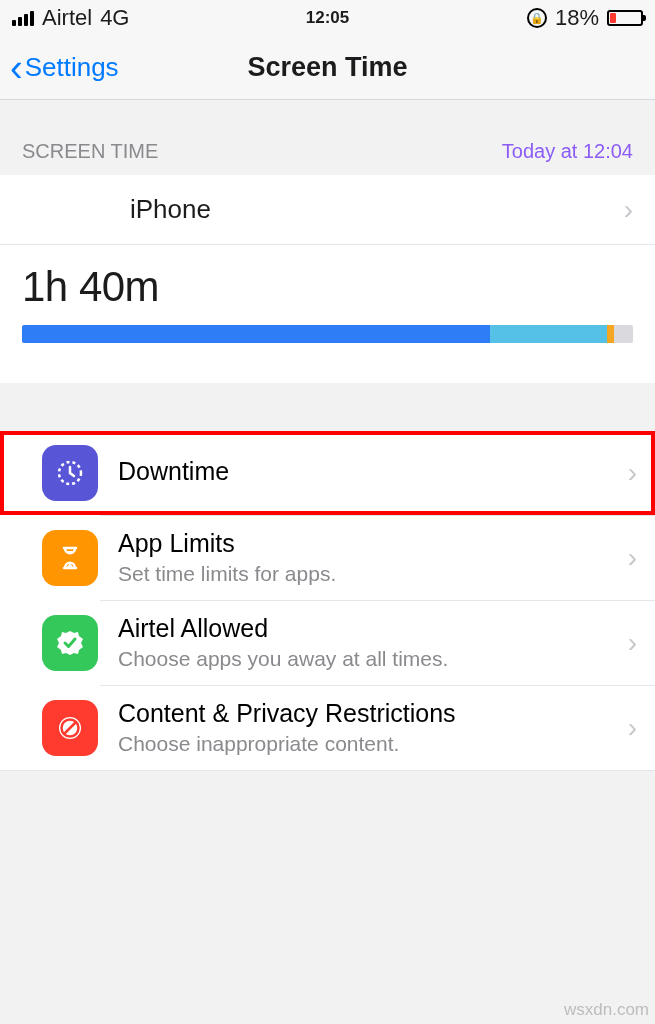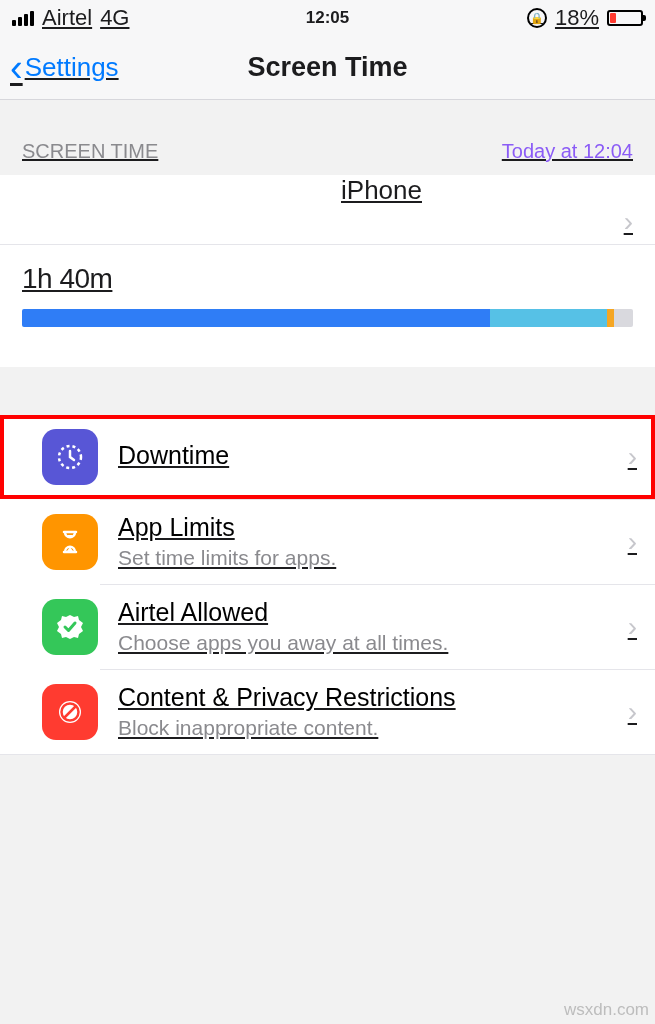--- a/index.html
+++ b/index.html
@@ -17,26 +17,26 @@
   .lock-rot { display: inline-flex; width: 20px; height: 20px; border: 2px solid #000; border-radius: 50%; align-items: center; justify-content: center; font-size: 11px; }
   
   .nav-header { position: relative; display:flex; align-items:center; height: 64px; background: #f7f7f8; border-bottom: 1px solid #d7d7dc; padding: 0 10px; }
   .back { display: flex; align-items: center; color: #007aff; font-size: 26px; gap: 2px; }
   .back-chevron { font-size: 38px; font-weight: 300; line-height: 0; }
   .nav-title { position:absolute; left:50%; transform:translateX(-50%); font-size: 27px; font-weight: 600; }
   
   .section-header { display: flex; justify-content: space-between; align-items: baseline; padding: 40px 22px 12px 22px; font-size: 20px; color: #8a8a8e; }
   .section-header .right { color:#8b5cf6; }
   .group { background:#fff; }
-  .row { display:flex; align-items:center; min-height:70px; padding: 0 22px; position:relative;flex-direction:column; }
+  .row { display:flex; align-items:center; min-height:70px; padding: 0 22px; position:relative; }
   .row .chev { color:#c7c7cc; font-size:28px; margin-left:auto; }
   .device-row { font-size:26px; padding-left: 130px; border-bottom:1px solid #e5e5ea; }
   
   .usage-card { background:#fff; padding: 18px 22px 22px 22px; }
-  .total-time { font-size:28px; font-weight:400; letter-spacing:-0.5px; margin-bottom:14px; }
+  .total-time { font-size:42px; font-weight:400; letter-spacing:-0.5px; margin-bottom:14px; }
   .usage-bar { display:flex; height:18px; width:100%; margin-bottom:18px; border-radius:2px; overflow:hidden; }
   .seg-ent { background:#2f7df6; }
   .seg-soc { background:#56c1e6; }
   .seg-prod { background:#f5a623; }
   .seg-other { background:#d9d9de; }
   .usage-cats { display:flex; }
   .cat { flex:1; }
   .cat .name { font-size:22px; margin-bottom:6px; }
   .cat .time { font-size:22px; color:#1c1c1e; }
   .cat.ent .name { color:#2f7df6; }
@@ -52,21 +52,21 @@
   .ic-orange { background:#ff9500; }
   .ic-green  { background:#34c759; }
   .ic-red    { background:#ff3b30; }
   .menu-text { flex:1; }
   .menu-title { font-size:25px; color:#000; margin-bottom:4px; }
   .menu-sub { font-size:21px; color:#8a8a8e; }
   .menu-item .chev { color:#c7c7cc; font-size:28px; }
   .highlight { outline:4px solid #ff0000; outline-offset:-4px; }
   
   .watermark { position:absolute; right:6px; bottom:4px; font-size:17px; color:#bdbdbd; font-family:Arial,sans-serif; }
-  .page { position:relative; width:655px; height:1024px; overflow:hidden;text-decoration:underline; }
+  .page { position:relative; width:655px; height:1024px; overflow:hidden; }
   .menu-group::after { content:""; display:block; height:1px; background:#e5e5ea; margin-left:0; }
 </style>
 </head>
 <body>
 <div class="page">
 
 <div class="status-bar">
   <div class="status-left">
     <span class="signal">
       <span class="bar b1"></span>
@@ -164,21 +164,21 @@
   <div class="menu-item">
     <div class="menu-icon ic-red">
       <svg width="32" height="32" viewBox="0 0 32 32">
             <circle cx="16" cy="16" r="11" fill="#fff"></circle>
             <circle cx="16" cy="16" r="8.5" fill="none" stroke="#ff3b30" stroke-width="2.5"></circle>
             <line x1="10" y1="22" x2="22" y2="10" stroke="#ff3b30" stroke-width="2.5"></line>
           </svg>
     </div>
     <div class="menu-text">
       <div class="menu-title">Content &amp; Privacy Restrictions</div>
-      <div class="menu-sub">Block inappropriate content.</div>
+      <div class="menu-sub">Choose inappropriate content.</div>
     </div>
     <span class="chev">›</span>
   </div>
 
 </div>
 
 <div class="watermark">wsxdn.com</div>
 
 </div>
 

